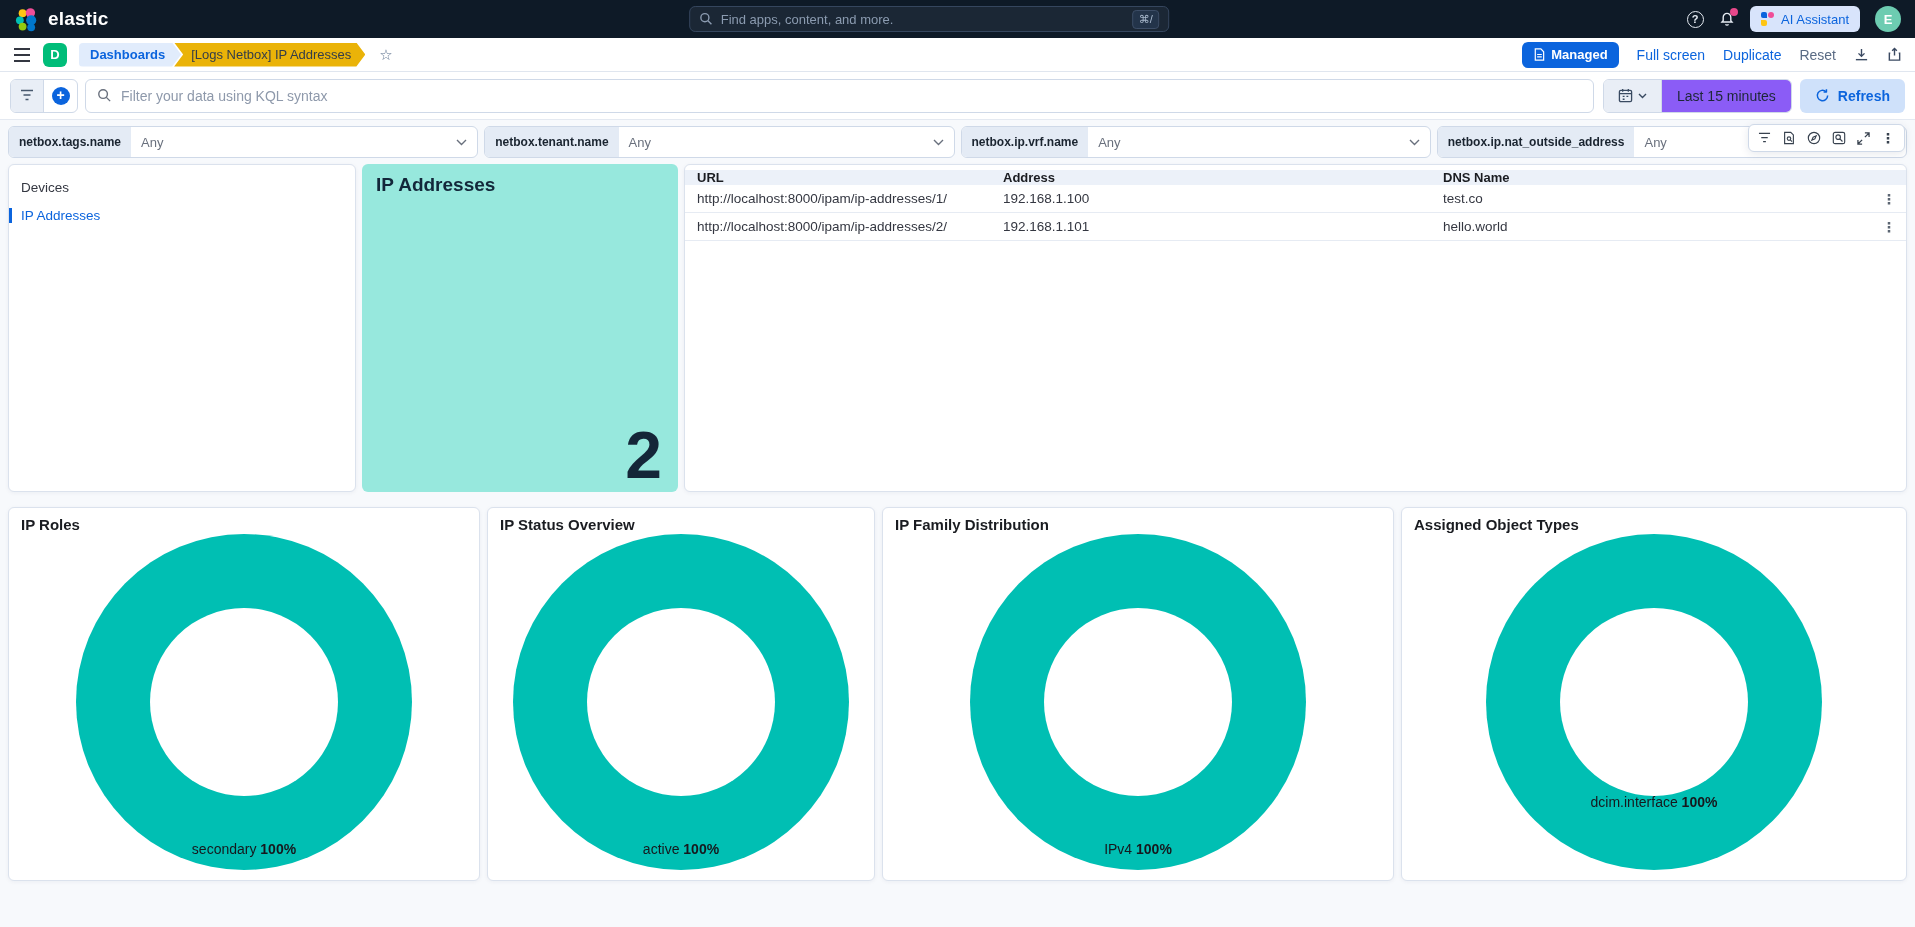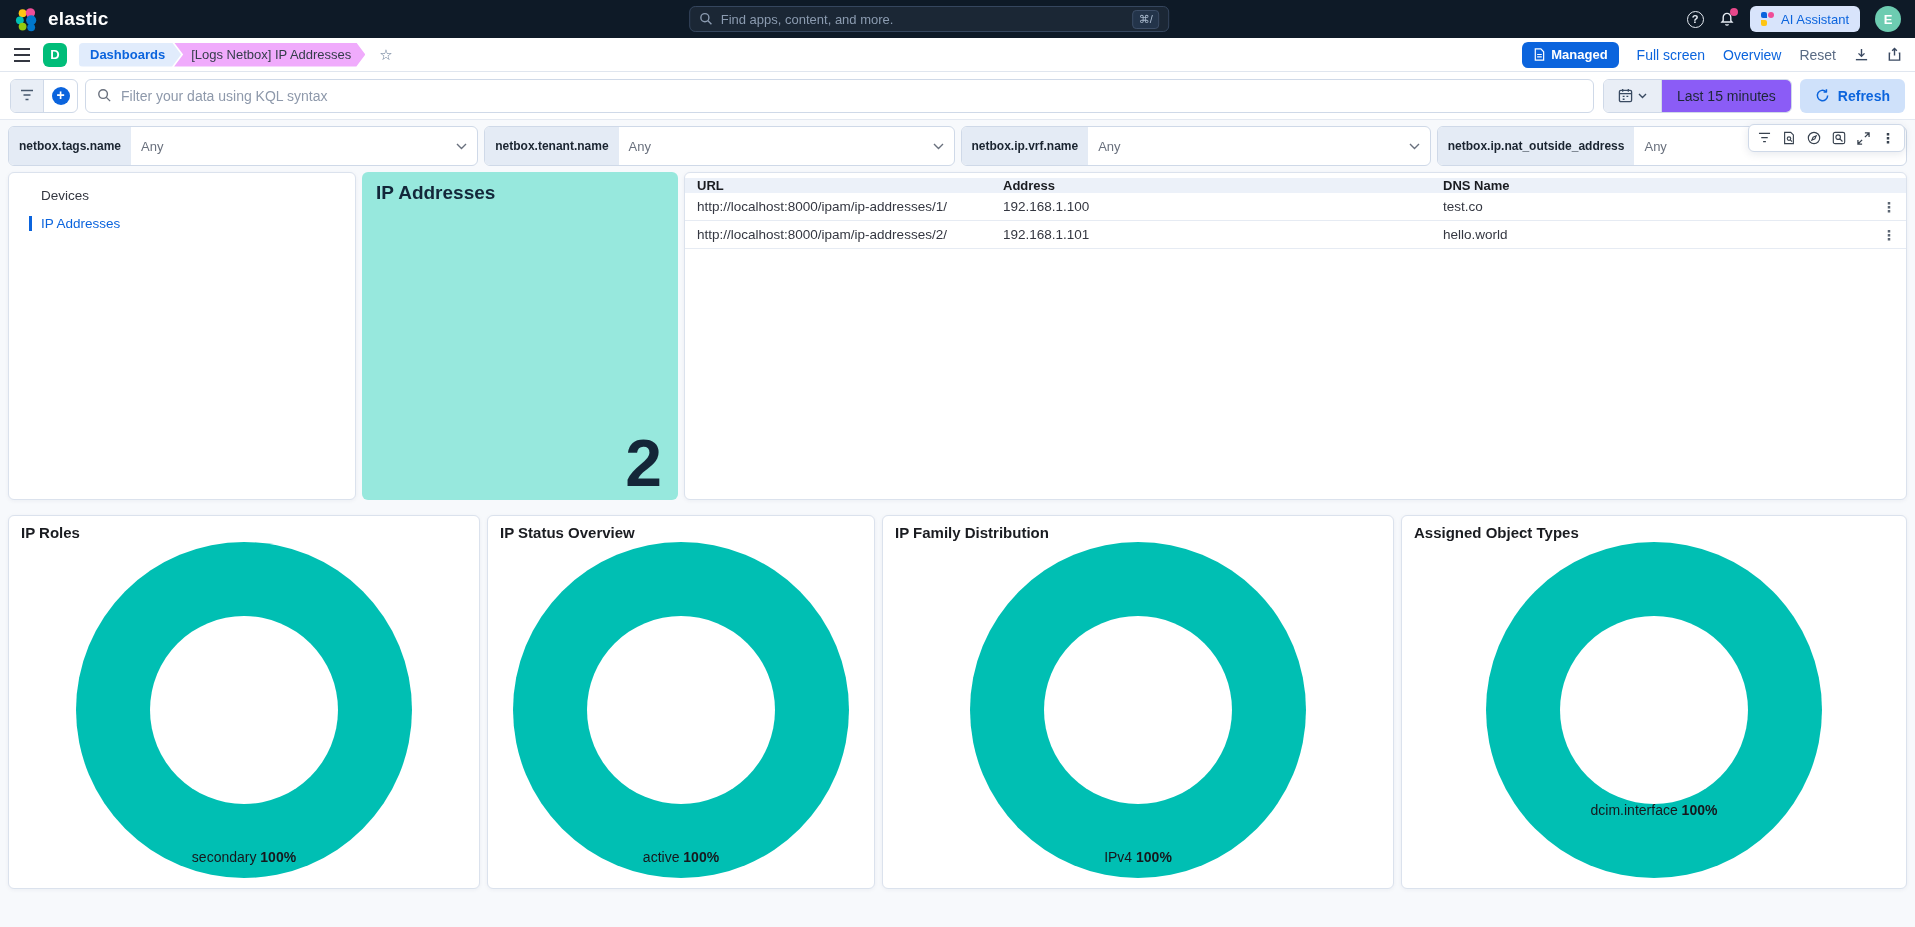--- a/index.html
+++ b/index.html
@@ -74,21 +74,21 @@
   }
   .crumbs { display: flex; align-items: center; }
   .crumb { height: 24px; display: flex; align-items: center; font-size: 13px; }
   .crumb-first {
     background: #e1ecfc; color: var(--primary-blue); font-weight: 600;
     padding: 0 16px 0 11px;
     clip-path: polygon(0 0, calc(100% - 9px) 0, 100% 50%, calc(100% - 9px) 100%, 0 100%);
     border-radius: 4px 0 0 4px;
   }
   .crumb-last {
-    background: #f0abfc; color: #333d49; font-weight: 500;
+    background: #eab308; color: #333d49; font-weight: 500;
     padding: 0 14px 0 17px; margin-left: -7px;
     clip-path: polygon(0 0, calc(100% - 9px) 0, 100% 50%, calc(100% - 9px) 100%, 0 100%, 9px 50%);
   }
   .star { color: #5f7490; font-size: 15px; margin-left: 2px; cursor: pointer; }
   .appbar-right { margin-left: auto; display: flex; align-items: center; gap: 18px; }
   .managed-btn {
     background: var(--primary-blue); color: #fff; font-size: 13px; font-weight: 600;
     height: 26px; padding: 0 11px; border-radius: 6px; display: flex; align-items: center; gap: 6px;
     border: none; cursor: pointer; font-family: inherit;
   }
@@ -120,21 +120,21 @@
   .time-label { background: #8b5cf6; padding: 0 15px; display: flex; align-items: center; font-size: 14px; color: #1d2736; cursor: pointer; white-space: nowrap; }
   .refresh-btn {
     height: 34px; background: #cfe1fa; color: var(--primary-blue); border: none; border-radius: 6px;
     font-weight: 600; font-size: 14px; font-family: inherit; display: flex; align-items: center; gap: 8px;
     padding: 0 15px; cursor: pointer; margin-left: 1px;
   }
 
   
   .controls-row { display: grid; grid-template-columns: repeat(4, 1fr); gap: 6px; margin: 6px 8px 0; position: relative; }
   .control {
-    height: 40px; background: #fff; border: 1px solid #cfd9e8; border-radius: 6px;
+    height: 32px; background: #fff; border: 1px solid #cfd9e8; border-radius: 6px;
     display: flex; align-items: center; overflow: hidden; cursor: pointer;
   }
   .control-label {
     background: #e4ebf5; align-self: stretch; display: flex; align-items: center;
     padding: 0 10px; font-size: 12px; font-weight: 700; color: #1a2430; white-space: nowrap;
   }
   .control-value { padding: 0 10px; font-size: 13px; color: #69707d; flex: 1; }
   .control-chevron { margin-right: 10px; color: #69707d; }
 
   .hover-toolbar {
@@ -147,21 +147,21 @@
   .vdots { font-size: 14px; line-height: 1; color: #38424f; letter-spacing: 0; font-weight: 700; }
 
   
   .content { padding: 6px 8px 0; }
   .panel {
     background: #fff; border: 1px solid #dbe2ed; border-radius: 6px;
     box-shadow: 0 1px 4px rgba(22,38,70,.05);
   }
   .row1 { display: flex; gap: 6px; height: 328px; }
 
-  .links-panel { width: 348px; padding: 15px 0 0 32px; }
+  .links-panel { width: 348px; padding: 15px 0 0 12px; }
   .link-item { font-size: 13.5px; color: #343741; margin-bottom: 13px; cursor: pointer; }
   .link-item.active {
     color: var(--primary-blue); border-left: 3px solid var(--primary-blue);
     margin-left: -12px; padding-left: 9px;
   }
 
   .metric-panel { width: 316px; background: var(--metric-bg); position: relative; border: none; box-shadow: none; }
   .metric-title { position: absolute; top: 10px; left: 14px; font-size: 19px; font-weight: 700; color: #13273a; }
   .metric-value { position: absolute; bottom: 0px; right: 16px; font-size: 66px; font-weight: 800; color: #142638; line-height: 1.1; }
 
@@ -251,21 +251,21 @@
 
   <div class="appbar-right">
     <button class="managed-btn">
       <svg width="12" height="13" viewBox="0 0 12 14" fill="none" stroke="#fff" stroke-width="1.3">
         <path d="M2 1h6l3 3v9H2z"></path>
           <path d="M4 7h5M4 9.5h5"></path>
       </svg>
       <span>Managed</span>
     </button>
     <a class="appbar-link">Full screen</a>
-    <a class="appbar-link">Overview</a>
+    <a class="appbar-link">Duplicate</a>
     <a class="appbar-link muted">Reset</a>
     <span class="appbar-iconbtn">
       <svg width="15" height="15" viewBox="0 0 16 16" fill="none" stroke="currentColor" stroke-width="1.5">
         <path d="M8 2v7.5M4.8 6.8 8 10l3.2-3.2"></path>
           <path d="M2 13.5h12"></path>
       </svg>
     </span>
     <span class="appbar-iconbtn">
       <svg width="15" height="15" viewBox="0 0 16 16" fill="none" stroke="currentColor" stroke-width="1.5">
         <path d="M8 9V1.8M5.5 4 8 1.5 10.5 4"></path>

